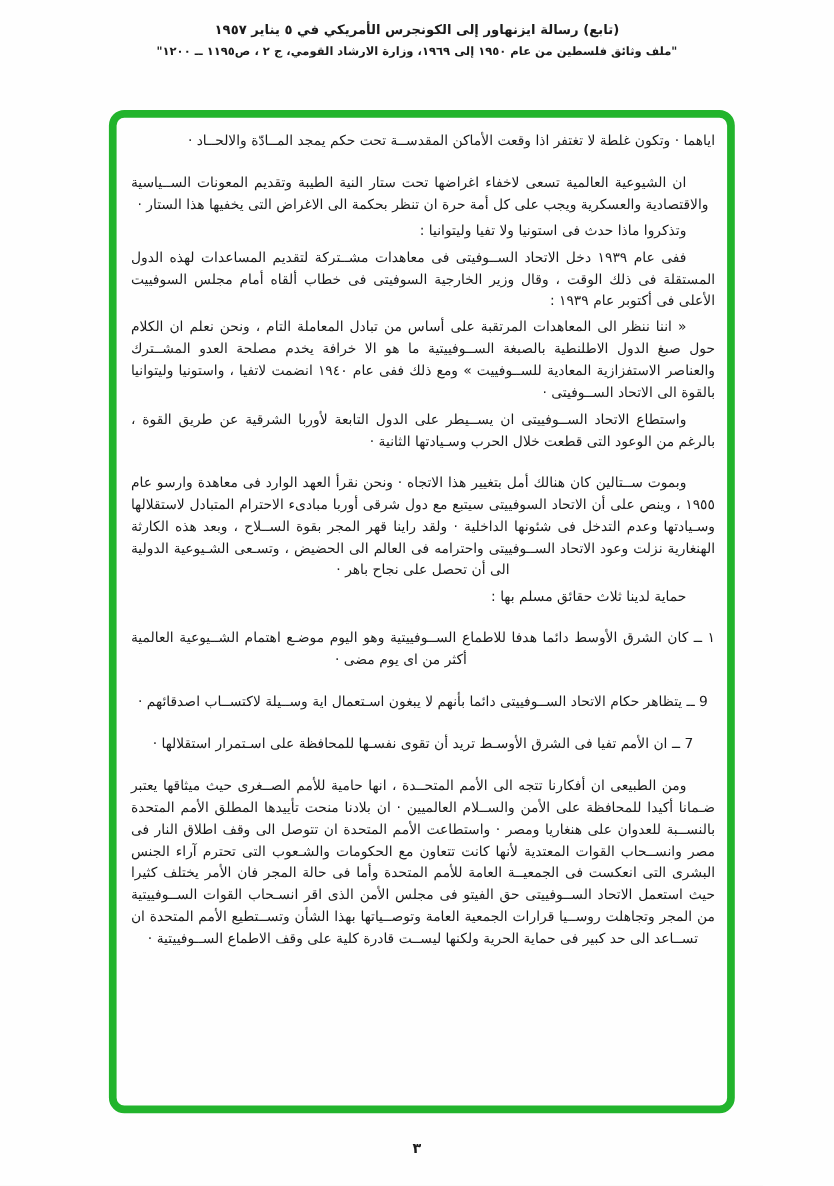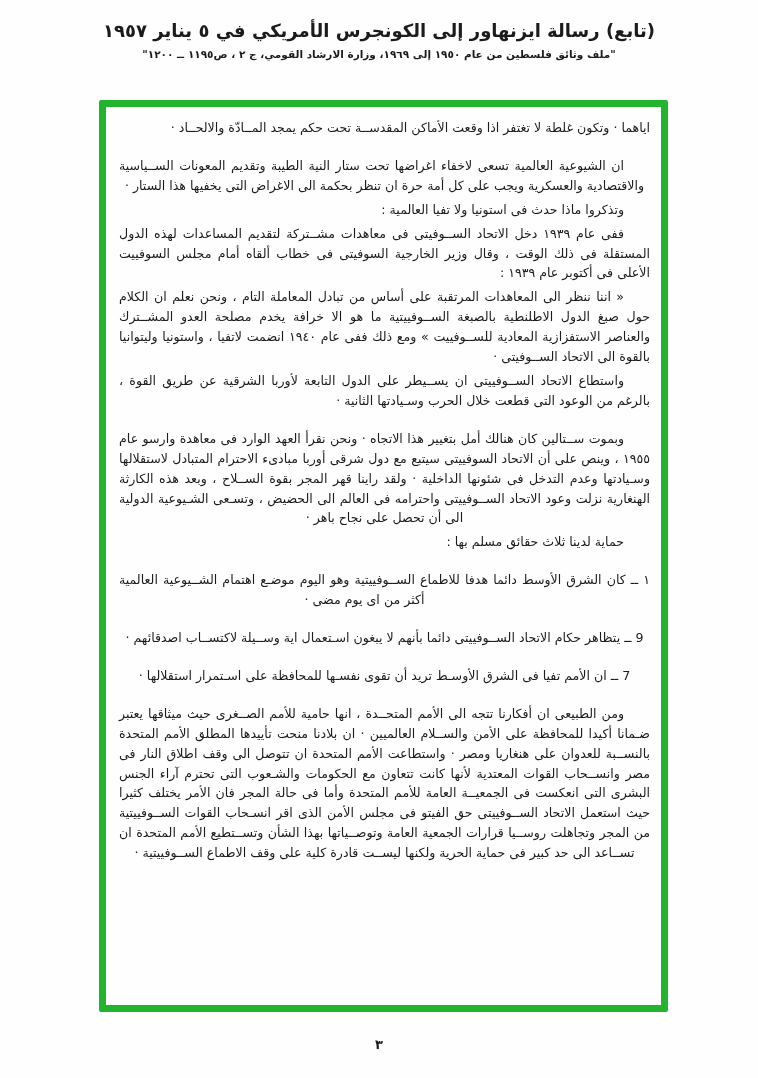--- a/index.html
+++ b/index.html
@@ -15,36 +15,36 @@
     color: #1b1b1b;
     overflow: hidden;
   }
   .header {
     position: absolute;
     top: 20px; left: 0; right: 0;
     text-align: center;
     direction: rtl;
   }
   .doc-title {
-    font-size: 18px;
+    font-size: 12px;
     font-weight: bold;
     letter-spacing: 0.2px;
   }
   .doc-source {
     margin-top: 7px;
     font-size: 10.5px;
     font-weight: bold;
   }
   .frame {
     position: absolute;
     left: 99px; top: 100px;
     width: 569px; height: 912px;
     box-sizing: border-box;
     border: 7px solid #22b42c;
-    border-radius: 2px;
+    border-radius: 14px;
     background: #fefefe;
     overflow: hidden;
   }
   .doc-body {
     direction: rtl;
     text-align: justify;
     padding: 7px 11px 0 13px;
     font-size: 12.6px;
     line-height: 19.9px;
   }
@@ -72,21 +72,21 @@
 
   <div class="header">
     <div class="doc-title">(تابع) رسالة ايزنهاور إلى الكونجرس الأمريكي في ٥ يناير ١٩٥٧</div>
     <div class="doc-source">"ملف وثائق فلسطين من عام ١٩٥٠ إلى ١٩٦٩، وزارة الارشاد القومي، ج ٢ ، ص١١٩٥ ــ ١٢٠٠"</div>
   </div>
 
   <div class="frame" style="border-color: rgb(34, 180, 44);">
     <div class="doc-body">
         <div class="para">اياهما · وتكون غلطة لا تغتفر اذا وقعت الأماكن المقدســة تحت حكم يمجد المــادّة والالحــاد ·</div>
         <div class="para indent center-last">ان الشيوعية العالمية تسعى لاخفاء اغراضها تحت ستار النية الطيبة وتقديم المعونات الســياسية والاقتصادية والعسكرية ويجب على كل أمة حرة ان تنظر بحكمة الى الاغراض التى يخفيها هذا الستار ·</div>
-        <div class="para indent">وتذكروا ماذا حدث فى استونيا ولا تفيا العالمية :</div>
+        <div class="para indent">وتذكروا ماذا حدث فى استونيا ولا تفيا وليتوانيا :</div>
         <div class="para indent">ففى عام ١٩٣٩ دخل الاتحاد الســوفيتى فى معاهدات مشــتركة لتقديم المساعدات لهذه الدول المستقلة فى ذلك الوقت ، وقال وزير الخارجية السوفيتى فى خطاب ألقاه أمام مجلس السوفييت الأعلى فى أكتوبر عام ١٩٣٩ :</div>
         <div class="para indent">« اننا ننظر الى المعاهدات المرتقبة على أساس من تبادل المعاملة التام ، ونحن نعلم ان الكلام حول صبغ الدول الاطلنطية بالصبغة الســوفييتية ما هو الا خرافة يخدم مصلحة العدو المشــترك والعناصر الاستفزازية المعادية للســوفييت » ومع ذلك ففى عام ١٩٤٠ انضمت لاتفيا ، واستونيا وليتوانيا بالقوة الى الاتحاد الســوفيتى ·</div>
         <div class="para indent">واستطاع الاتحاد الســوفييتى ان يســيطر على الدول التابعة لأوربا الشرقية عن طريق القوة ، بالرغم من الوعود التى قطعت خلال الحرب وسـيادتها الثانية ·</div>
         <div class="para indent center-last">وبموت ســتالين كان هنالك أمل بتغيير هذا الاتجاه · ونحن نقرأ العهد الوارد فى معاهدة وارسو عام ١٩٥٥ ، وينص على أن الاتحاد السوفييتى سيتبع مع دول شرقى أوربا مبادىء الاحترام المتبادل لاستقلالها وسـيادتها وعدم التدخل فى شئونها الداخلية · ولقد راينا قهر المجر بقوة الســلاح ، وبعد هذه الكارثة الهنغارية نزلت وعود الاتحاد الســوفييتى واحترامه فى العالم الى الحضيض ، وتسـعى الشـيوعية الدولية الى أن تحصل على نجاح باهر ·</div>
         <div class="para indent">حماية لدينا ثلاث حقائق مسلم بها :</div>
         <div class="li center-last"><span class="marker">١ ــ </span><span>كان الشرق الأوسط دائما هدفا للاطماع الســوفييتية وهو اليوم موضـع اهتمام الشــيوعية العالمية أكثر من اى يوم مضى ·</span></div>
         <div class="li center-last"><span class="marker">9 ــ </span><span>يتظاهر حكام الاتحاد الســوفييتى دائما بأنهم لا يبغون اسـتعمال اية وســيلة لاكتســاب اصدقائهم ·</span></div>
         <div class="li center-last"><span class="marker">7 ــ </span><span>ان الأمم تفيا فى الشرق الأوسـط تريد أن تقوى نفسـها للمحافظة على اسـتمرار استقلالها ·</span></div>
         <div class="para indent center-last">ومن الطبيعى ان أفكارنا تتجه الى الأمم المتحــدة ، انها حامية للأمم الصــغرى حيث ميثاقها يعتبر ضـمانا أكيدا للمحافظة على الأمن والســلام العالميين · ان بلادنا منحت تأييدها المطلق الأمم المتحدة بالنســبة للعدوان على هنغاريا ومصر · واستطاعت الأمم المتحدة ان تتوصل الى وقف اطلاق النار فى مصر وانســحاب القوات المعتدية لأنها كانت تتعاون مع الحكومات والشـعوب التى تحترم آراء الجنس البشرى التى انعكست فى الجمعيــة العامة للأمم المتحدة وأما فى حالة المجر فان الأمر يختلف كثيرا حيث استعمل الاتحاد الســوفييتى حق الفيتو فى مجلس الأمن الذى اقر انسـحاب القوات الســوفييتية من المجر وتجاهلت روســيا قرارات الجمعية العامة وتوصــياتها بهذا الشأن وتســتطيع الأمم المتحدة ان تســاعد الى حد كبير فى حماية الحرية ولكنها ليســت قادرة كلية على وقف الاطماع الســوفييتية ·</div>
       </div>

